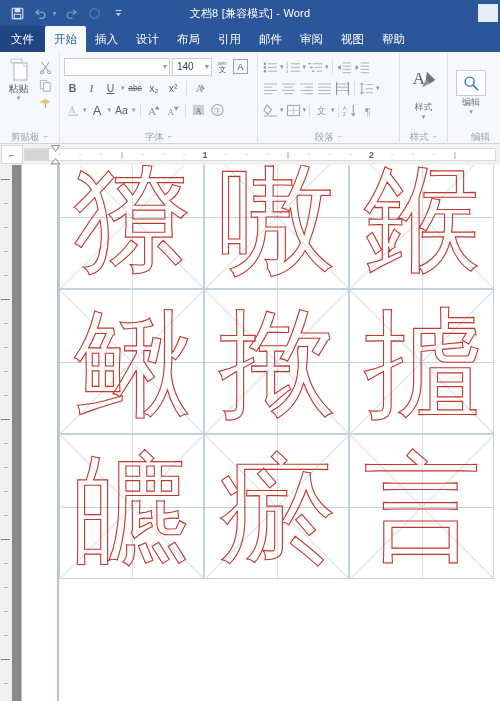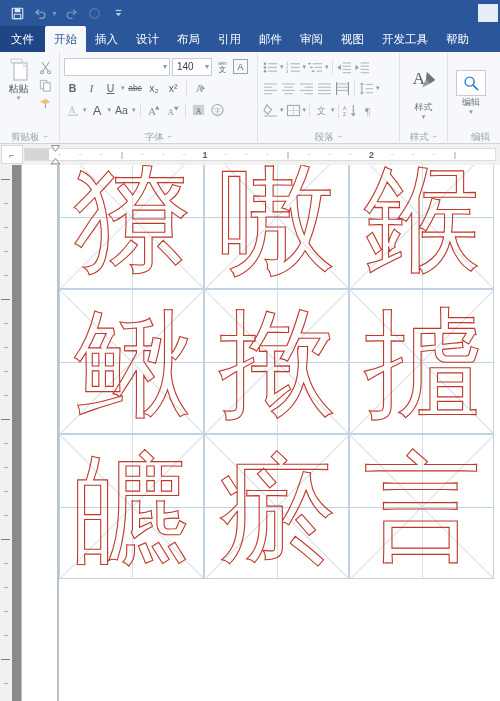--- a/index.html
+++ b/index.html
@@ -270,36 +270,36 @@
           <circle cx="8" cy="8" r="6" fill="none" stroke="#5b7bb0" stroke-width="1.4"></circle>
         </svg>
       </div>
       <div class="qat-btn">
         <svg width="11" height="11" viewBox="0 0 12 12">
           <rect x="3" y="2" width="6" height="1.4" fill="#b9c9e2"></rect>
           <path d="M3 5.5 L6 9 L9 5.5 Z" fill="#b9c9e2"></path>
         </svg>
       </div>
     </div>
+    <div class="title-text">文档8 [兼容模式]  -  Word</div>
     <div class="win-right">
       <div class="acct-chip"></div>
     </div>
   </div>
 
   <div class="tabstrip">
     <div class="tab file">文件</div>
     <div class="tab active">开始</div>
     <div class="tab">插入</div>
     <div class="tab">设计</div>
     <div class="tab">布局</div>
     <div class="tab">引用</div>
     <div class="tab">邮件</div>
     <div class="tab">审阅</div>
     <div class="tab">视图</div>
-    <div class="tab">开发工具</div>
     <div class="tab">帮助</div>
   </div>
 
   <div class="ribbon">
 
     <div class="rgroup clip">
       <div class="rgroup-body clip-body">
         <div class="paste-btn">
           <div class="paste-ico">
             <svg width="22" height="25" viewBox="0 0 22 25">

